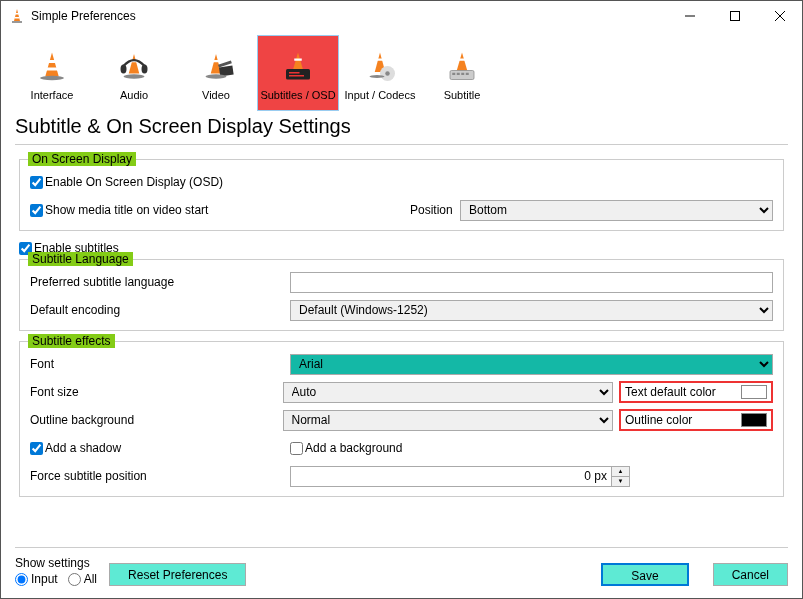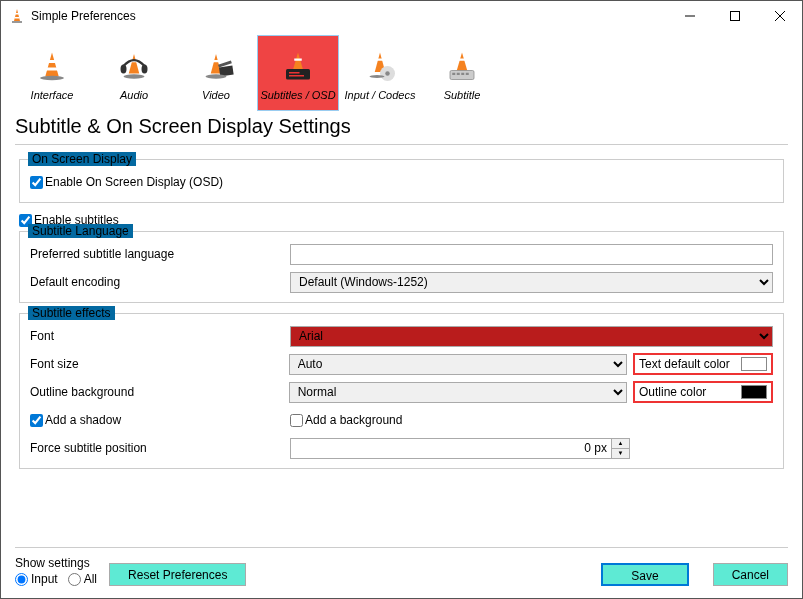--- a/index.html
+++ b/index.html
@@ -5,52 +5,52 @@
 * { box-sizing: border-box; margin: 0; padding: 0; font-family: "Segoe UI", Tahoma, sans-serif; font-size: 12px; }
 body { background: #fff; width: 803px; height: 599px; border: 1px solid #555; display: flex; flex-direction: column; overflow: hidden; }
 
 .titlebar { height: 30px; display: flex; align-items: center; padding-left: 8px; }
 .titlebar .vlc-mini { width: 16px; height: 16px; margin-right: 6px; }
 .titlebar .title { flex: 1; font-size: 12px; }
 .titlebar .win-controls { display: flex; }
 .titlebar .win-btn { width: 45px; height: 30px; display: flex; align-items: center; justify-content: center; cursor: pointer; }
 
 .toolbar { display: flex; padding: 4px 10px 0 10px; }
-.tool-item { width: 82px; height: 76px; display: flex; flex-direction: column; align-items: center; justify-content: center; border: 1px solid transparent; cursor: pointer; gap: 4px; font-style: italic; }
+.tool-item { width: 82px; height: 76px; display: flex; flex-direction: column; align-items: center; justify-content: center; border: 1px solid transparent; cursor: pointer; gap: 4px; }
 .tool-item.selected { background: #ef4444; border: 1px solid #99ccf0; }
 .tool-icon { width: 48px; height: 40px; display: flex; align-items: flex-end; justify-content: center; }
 .tool-label { font-size: 11px; text-align: center; }
 
 .heading { font-size: 20px; padding: 4px 14px 6px 14px; }
 .hr { height: 1px; background: #ccc; margin: 0 14px; }
 
 .content { padding: 4px 18px 0 18px; flex: 1; }
 
 .group { border: 1px solid #ccc; margin-top: 10px; position: relative; padding: 10px 10px 8px 10px; }
-.group-title { position: absolute; top: -8px; left: 8px; background: #0369a1; padding: 0 4px; font-size: 12px; }
+.group-title { position: absolute; top: -8px; left: 8px; background: #84cc16; padding: 0 4px; font-size: 12px; }
 
 .row { display: flex; align-items: center; min-height: 24px; margin-bottom: 4px; }
 .row:last-child { margin-bottom: 0; }
 .lbl { width: 260px; font-size: 12px; }
 .control { flex: 1; }
 
 .chk { display: flex; align-items: center; gap: 2px; cursor: pointer; }
 .chk input { width: 13px; height: 13px; accent-color: #0078d7; cursor: pointer;}
 
 select, input[type="text"] { width: 100%; height: 21px; border: 1px solid #aaa; background: #f0f0f0; padding: 0 4px; font-size: 12px; cursor: pointer; }
 input[type="text"] { background: #fff; cursor: text; }
-select.white { background: #b91c1c; }
+select.white { background: #14b8a6; }
 
 .spinner { display: flex; width: 340px; }
 .spinner input { flex: 1; text-align: right; padding-right: 4px; background: #fff; }
 .spinner .arrows { width: 18px; border: 1px solid #aaa; border-left: 0; display: flex; flex-direction: column; cursor: pointer; }
 .spinner .arrow { flex: 1; display: flex; align-items: center; justify-content: center; font-size: 6px; background: #f0f0f0; }
 .spinner .arrow:first-child { border-bottom: 1px solid #aaa; }
 
-.color-cell { display: flex; align-items: center; gap: 4px; border: 2px solid #e33; padding: 2px 4px; margin-left: 6px; }
+.color-cell { display: flex; align-items: center; gap: 18px; border: 2px solid #e33; padding: 2px 4px; margin-left: 6px; }
 .color-cell .clabel { font-size: 12px; width: 98px; }
 .swatch { width: 26px; height: 14px; border: 1px solid #888; cursor: pointer; }
 .swatch.white { background: #fff; }
 .swatch.black { background: #000; }
 
 .footer { border-top: 1px solid #ccc; margin: 8px 14px 0 14px; padding: 8px 0 12px 0; display: flex; align-items: flex-end; }
 .show-settings { font-size: 12px; }
 .radios { display: flex; gap: 10px; margin-top: 2px; }
 .radios label { display: flex; align-items: center; gap: 3px; cursor: pointer; }
 .radios input { cursor: pointer; }
@@ -174,20 +174,28 @@
 <div class="content">
 
   <div class="group">
     <span class="group-title">On Screen Display</span>
     <div class="row">
       <label class="chk">
           <input type="checkbox" checked="" style="">
           <span>Enable On Screen Display (OSD)</span>
         </label>
     </div>
+    <div class="row">
+      <label class="chk lbl" style="width:380px">
+          <input type="checkbox" checked="" style="">
+          <span>Show media title on video start</span>
+        </label>
+      <span style="width:50px">Position</span>
+      <select class="control"><option>Bottom</option></select>
+    </div>
   </div>
 
   <label class="chk" style="margin:10px 0 0 0">
       <input type="checkbox" checked="" style="">
       <span>Enable subtitles</span>
     </label>
 
   <div class="group" style="margin-top:4px">
     <span class="group-title">Subtitle Language</span>
     <div class="row">

